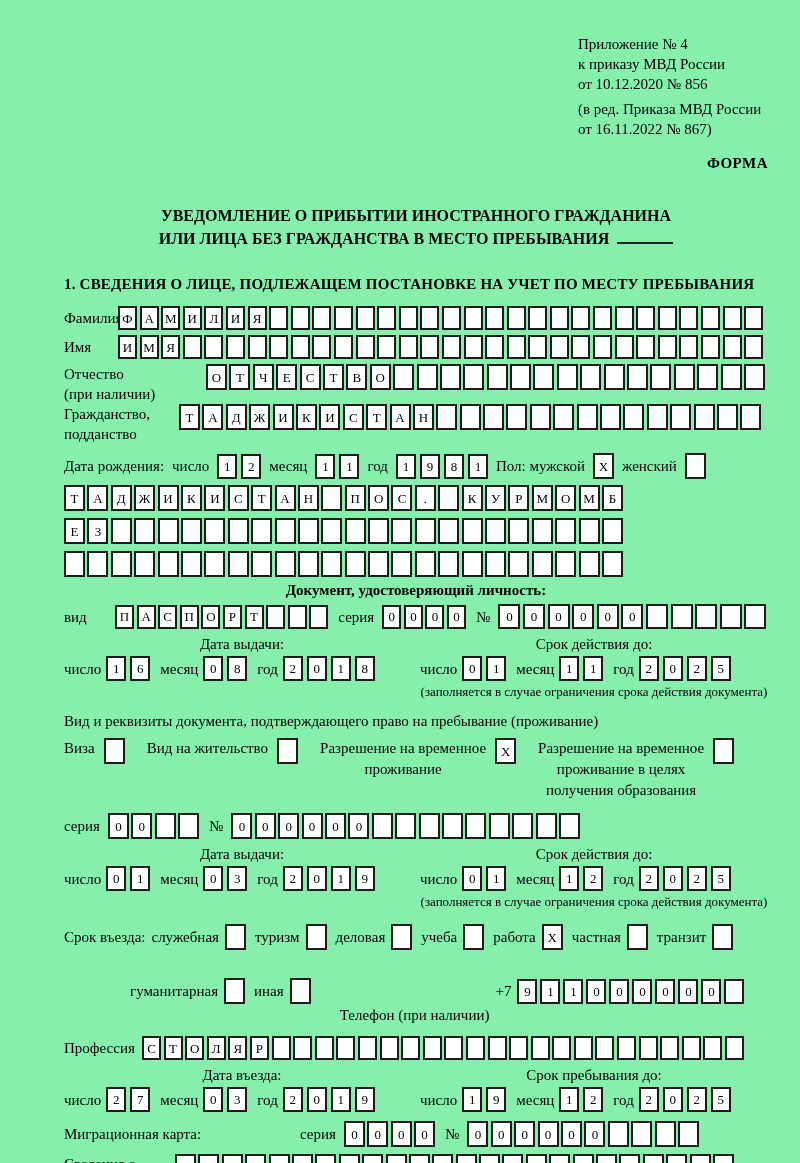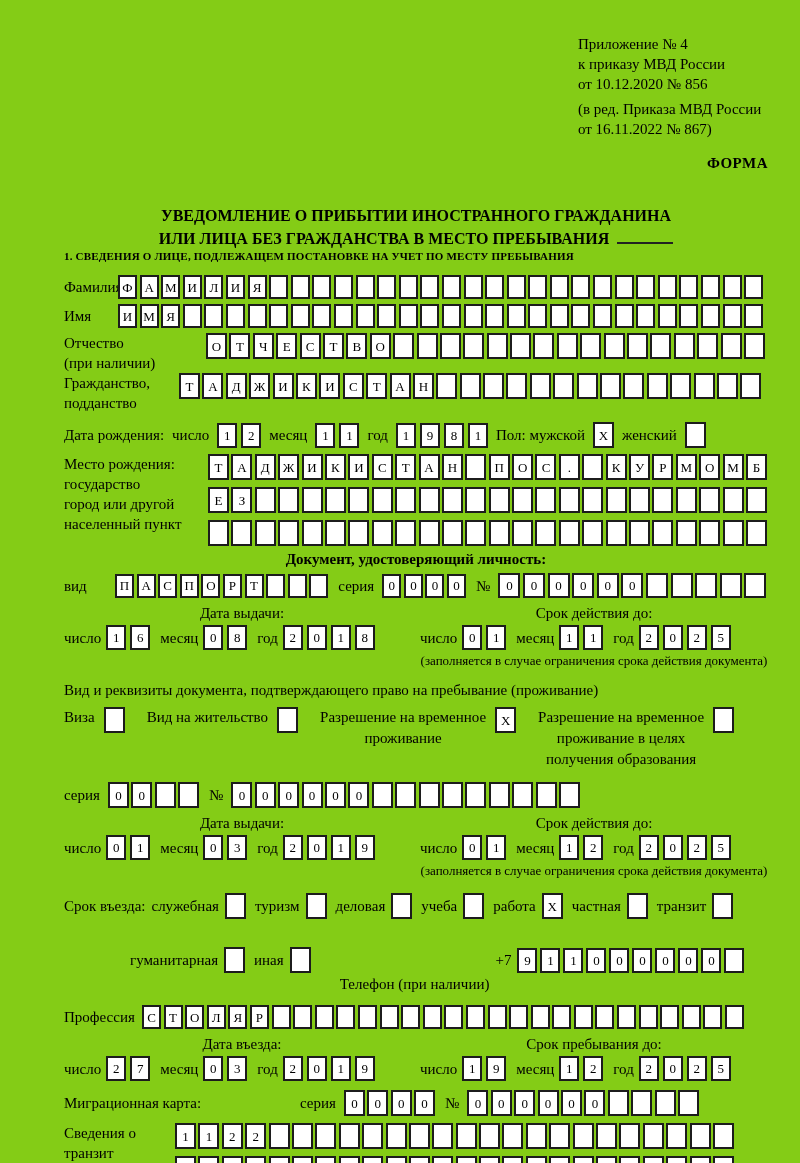--- a/index.html
+++ b/index.html
@@ -1,32 +1,32 @@
 <!DOCTYPE html>
 <html><head>
 <meta charset="utf-8">
 <style>
   html,body { margin:0; padding:0; background:#9a9a9a; }
   .page {
-    width:800px; height:1163px; margin:0 auto; background:#84cc16;
+    width:800px; height:1163px; margin:0 auto; background:#86efac;
     font-family:"Liberation Serif","DejaVu Serif",serif; color:#000;
     box-sizing:border-box; padding:34px 32px 16px 64px; overflow:hidden;
     position:relative;
   }
   .lbl { font-size:15px; line-height:20px; }
 
   
   .appendix { width:190px; margin-left:auto; font-size:13.5px; line-height:19px; }
   .appendix .rev { margin-top:5px; }
   .forma { text-align:right; font-weight:bold; font-size:15px; margin-top:16px; letter-spacing:.5px; }
 
   .title { text-align:center; font-weight:bold; font-size:16px; line-height:23px; margin-top:32px; }
   .blank-underline { display:inline-block; width:56px; border-bottom:2px solid #222; height:14px; margin-left:8px; }
 
-  .section-heading { font-weight:bold; font-size:11px; letter-spacing:.2px; white-space:nowrap; }
+  .section-heading { font-weight:bold; font-size:15px; margin-top:26px; letter-spacing:.2px; white-space:nowrap; }
 
   
   .grid { display:inline-flex; gap:2.6px; flex:none; }
   .cell {
     box-sizing:border-box; flex:none; width:19px; height:24px;
     border:2px solid #1c1c1c; background:#fff;
     display:inline-flex; align-items:center; justify-content:center;
     font-size:13px; line-height:1;
   }
   .grid.wide { gap:2.4px; } .grid.wide .cell { width:21px; height:26px; }
@@ -267,26 +267,20 @@
     <span class="grid checkbox">
         <span class="cell">X</span>
       </span>
     <span class="lbl">женский</span>
     <span class="grid checkbox">
         <span class="cell"></span>
       </span>
   </div>
 
   <div class="row r-birthplace">
-    <span class="flabel">
-      <div class="lbl">Место рождения:</div>
-      <div class="lbl">государство</div>
-      <div class="lbl">город или другой</div>
-      <div class="lbl">населенный пункт</div>
-    </span>
     <span class="gridcol">
       <span class="grid wide">
           <span class="cell">Т</span>
           <span class="cell">А</span>
           <span class="cell">Д</span>
           <span class="cell">Ж</span>
           <span class="cell">И</span>
           <span class="cell">К</span>
           <span class="cell">И</span>
           <span class="cell">С</span>

